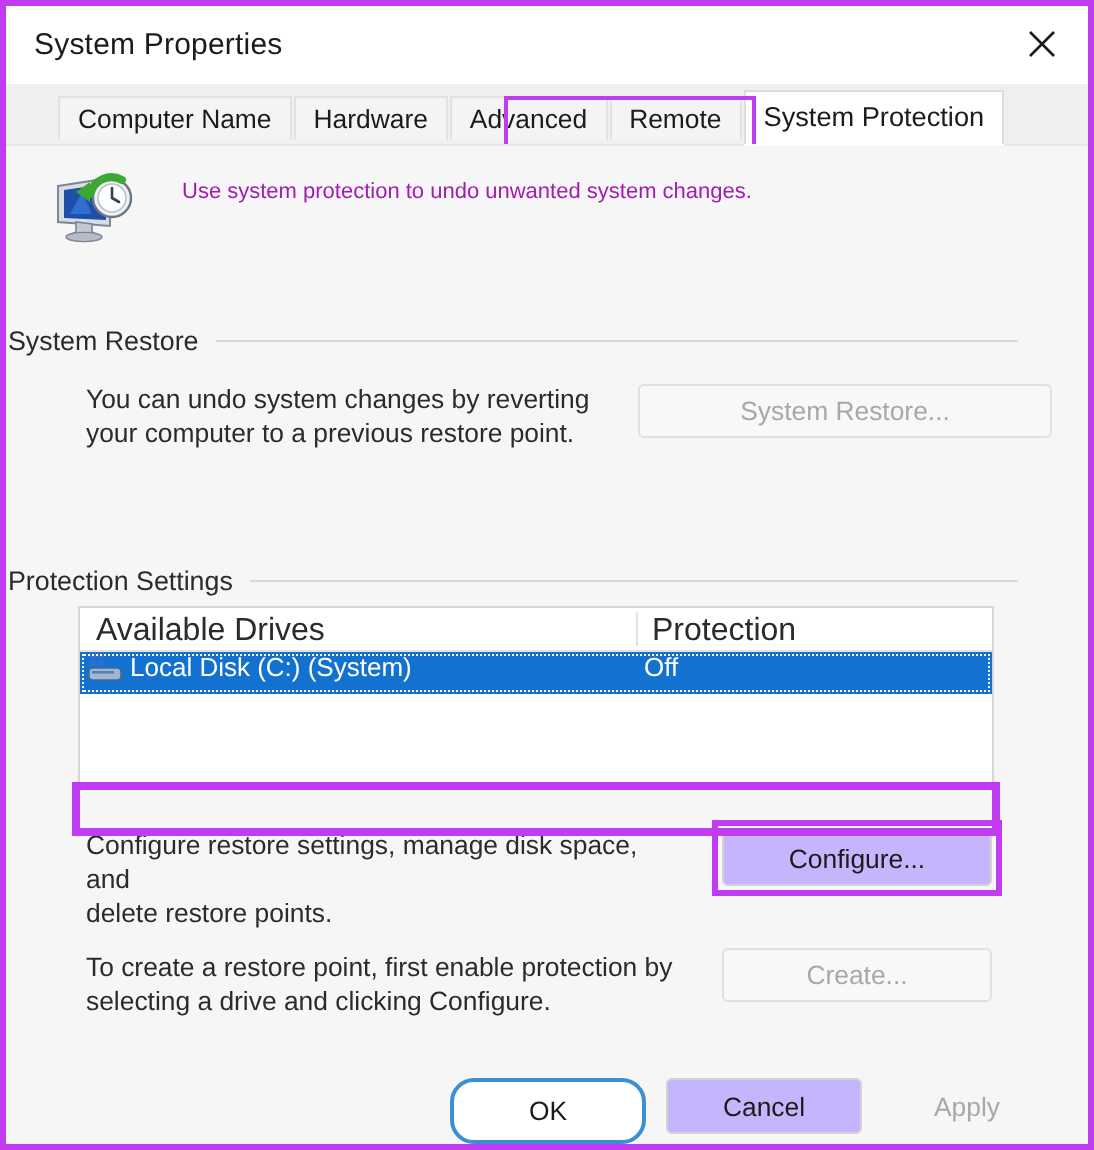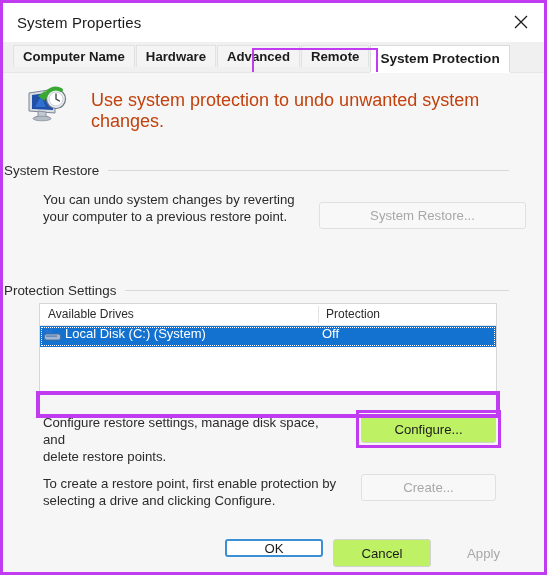--- a/index.html
+++ b/index.html
@@ -54,25 +54,24 @@
   
   .tabstrip {
     position: absolute;
     left: 0; top: 39px;
     width: 541px;
     height: 30px;
     background: #f0f0f0;
   }
   .tabs {
     position: absolute;
-    left: 10px;
+    left: 26px;
     bottom: 0;
     display: flex;
-    align-items: flex-start;
-    font-weight: bold;
+    align-items: center;
   }
   .tab {
     position: relative;
     height: 22px;
     line-height: 22px;
     padding: 0 9px;
     font-size: 13.2px;
     color: #1b1b1b;
     background: #f4f4f4;
     border: 1px solid #e2e2e2;
@@ -126,22 +125,22 @@
   .hdr {
     position: absolute;
     left: 22px; top: 12px;
     display: flex;
     align-items: flex-start;
   }
   .hdr-icon { width: 44px; height: 42px; }
   .hdr-text {
     margin-left: 22px;
     margin-top: 5px;
-    font-size: 18px;
-    color: #c2410c;
+    font-size: 11px;
+    color: #a21caf;
   }
 
   
   .group {
     position: absolute;
     left: 1px;
     width: 505px;
     display: flex;
     align-items: center;
   }
@@ -163,21 +162,21 @@
     color: #2b2b2b;
     line-height: 17px;
   }
 
   
   .btn {
     position: absolute;
     box-sizing: border-box;
     font-family: "Liberation Sans", sans-serif;
     font-size: 13.2px;
-    background: #bef264;
+    background: #c4b5fd;
     border: 1px solid #d2d2d2;
     border-radius: 3px;
     color: #1b1b1b;
     text-align: center;
     cursor: default;
     padding: 0;
   }
   .btn.disabled {
     color: #a8a8a8;
     background: #f8f8f8;
@@ -209,21 +208,21 @@
   }
   .lv-head {
     position: relative;
     height: 21px;
     border-bottom: 1px solid #e3e3e3;
     background: #ffffff;
   }
   .lv-head .col {
     position: absolute;
     top: 3px;
-    font-size: 12px;
+    font-size: 16px;
     color: #2b2b2b;
   }
   .lv-col-sep {
     position: absolute;
     left: 278px;
     top: 2px;
     width: 1px;
     height: 17px;
     background: #e3e3e3;
   }
@@ -318,21 +317,21 @@
     <div class="group" style="top:90px;">
       <span class="group-label">System Restore</span>
       <span class="group-line"></span>
     </div>
 
     <div class="body-text" style="left:40px; top:118px; width:275px;">
       <span>You can undo system changes by reverting</span><br>
       <span>your computer to a previous restore point.</span>
     </div>
 
-    <button class="btn disabled" style="left:316px; top:129px; width:207px; height:27px;">System Restore...</button>
+    <button class="btn disabled" style="left:316px; top:119px; width:207px; height:27px;">System Restore...</button>
 
     <div class="group" style="top:210px;">
       <span class="group-label">Protection Settings</span>
       <span class="group-line"></span>
     </div>
 
     <div class="listview" style="left:36px; top:230px;">
       <div class="lv-head">
         <span class="col" style="left:8px;">Available Drives</span>
         <span class="lv-col-sep"></span>
@@ -361,18 +360,18 @@
     </div>
     <button class="btn" style="left:358px; top:342px; width:135px; height:28px;">Configure...</button>
     <div class="btn-annot" style="left:353px; top:337px; width:145px; height:38px;"></div>
 
     <div class="body-text" style="left:40px; top:402px; width:300px;">
       <span>To create a restore point, first enable protection by</span><br>
       <span>selecting a drive and clicking Configure.</span>
     </div>
     <button class="btn disabled" style="left:358px; top:401px; width:135px; height:27px;">Create...</button>
 
-    <button class="btn default" style="left:222px; top:466px; width:98px; height:18px;">OK</button>
+    <button class="btn default" style="left:222px; top:466px; width:98px; height:33px;border-radius:12px;">OK</button>
     <button class="btn" style="left:330px; top:466px; width:98px; height:28px;">Cancel</button>
     <button class="btn disabled" style="left:438px; top:466px; width:85px; height:28px; border-color:transparent; background:transparent;">Apply</button>
 
   </div>
 </div>
 
 </body></html>

